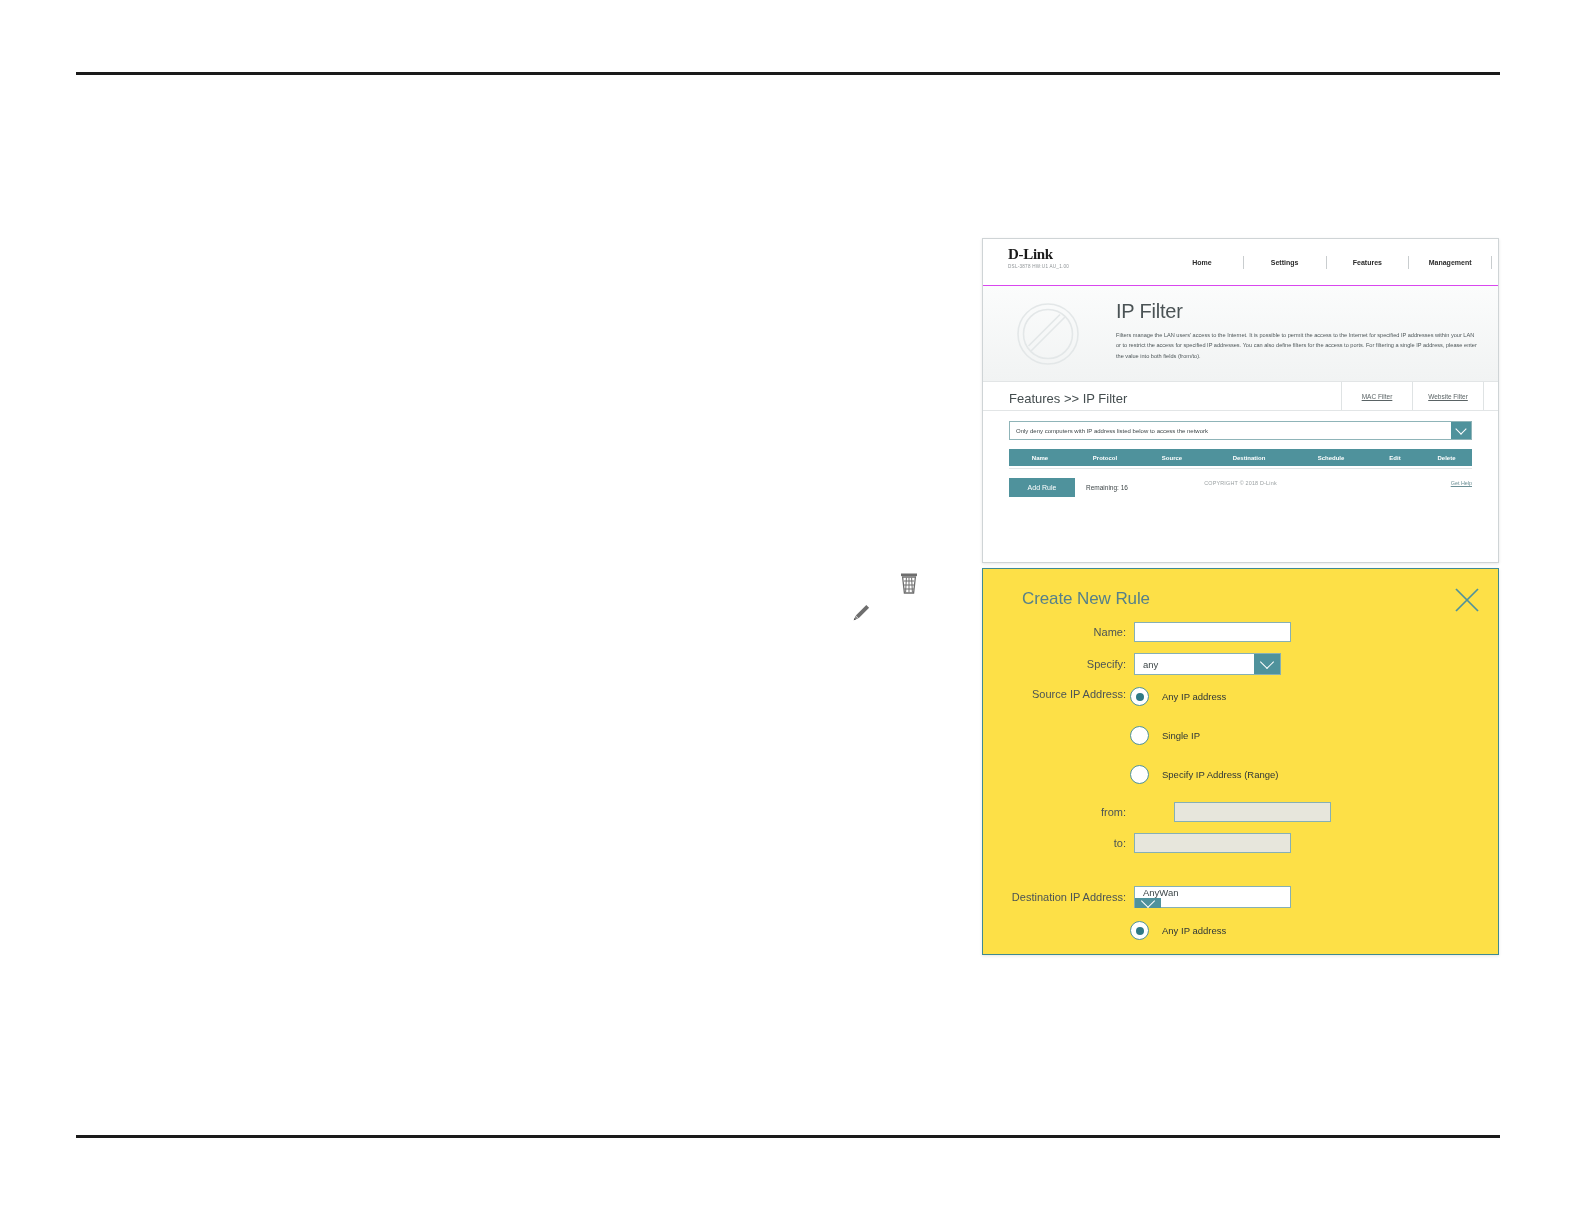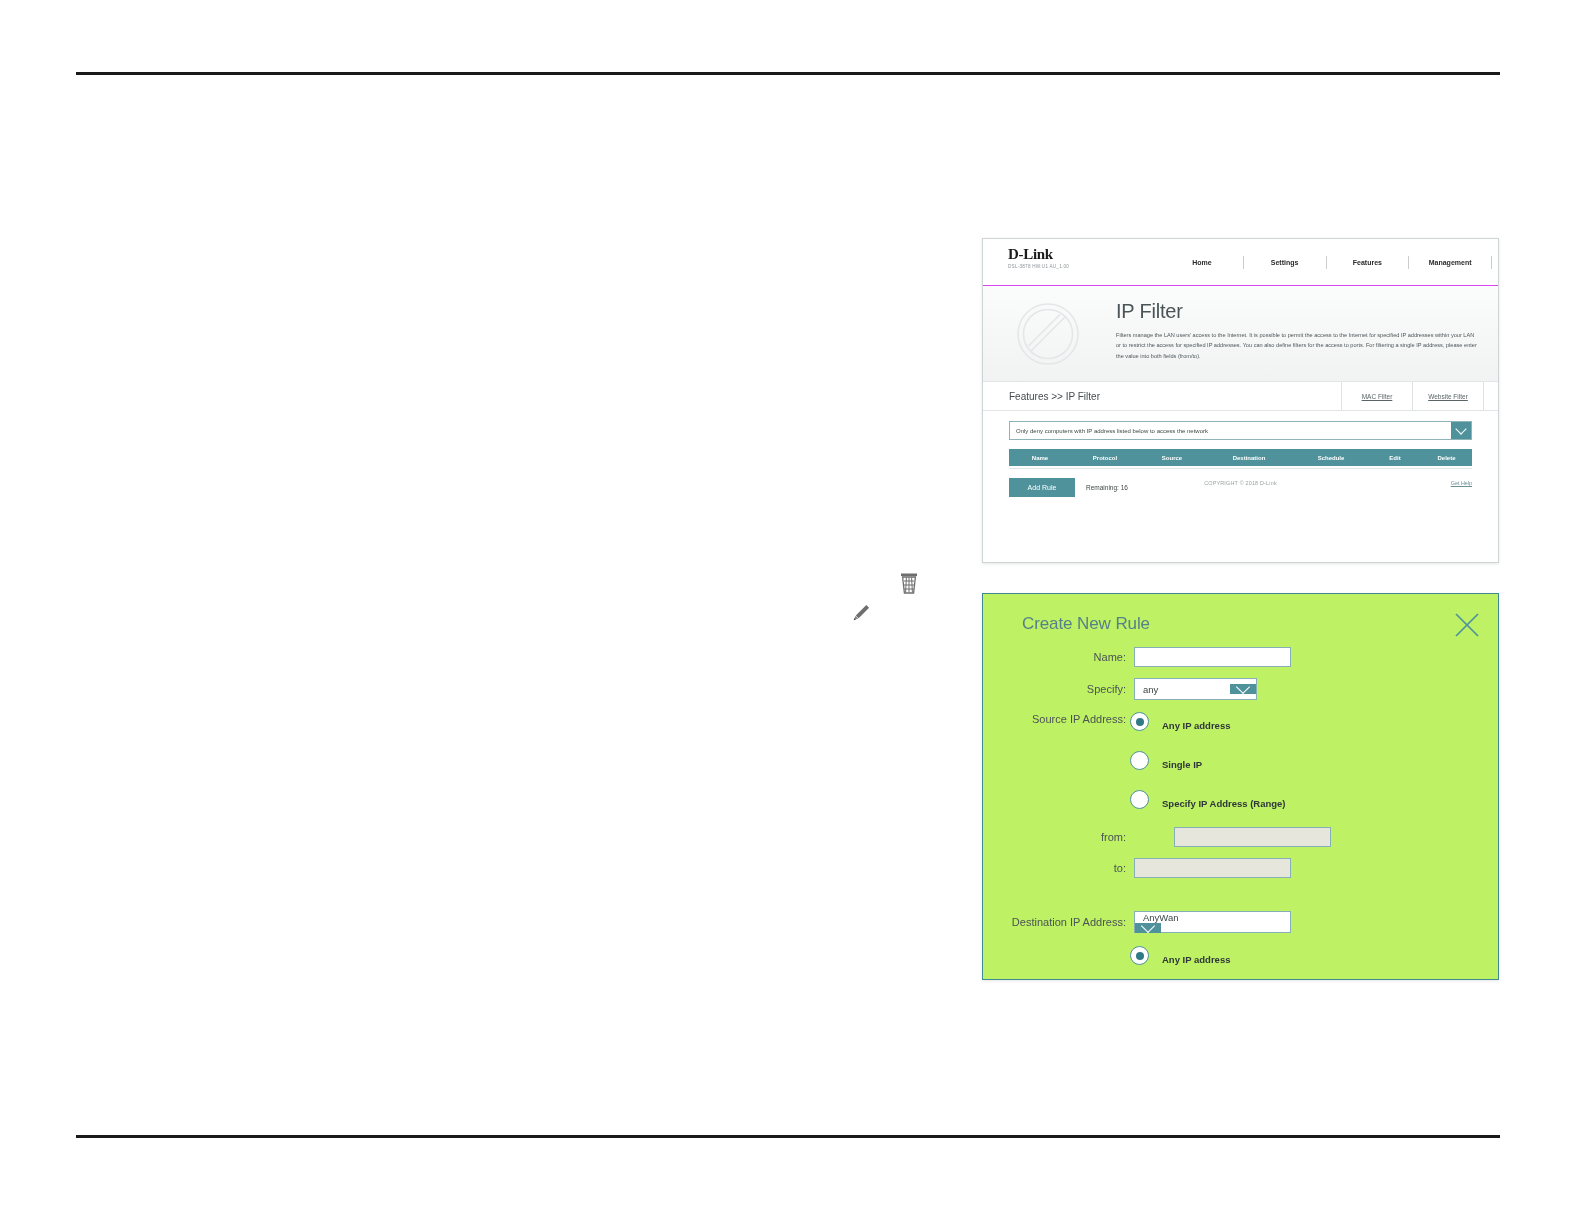--- a/index.html
+++ b/index.html
@@ -136,21 +136,21 @@
   .router-crumbbar {
     height: 28px;
     position: relative;
     background: #fff;
     border-bottom: 1px solid #e2e5e6;
   }
   .crumb {
     position: absolute;
     left: 26px;
     top: 9px;
-    font-size: 10px;
+    font-size: 13px;
     color: #444d4f;
   }
   .crumb-tabs {
     position: absolute;
     right: 14px;
     top: 0;
     height: 28px;
     display: flex;
   }
   .crumb-tab {
@@ -253,24 +253,24 @@
     right: 0;
     font-size: 5.4px;
     color: #6c8f95;
     text-decoration: underline;
   }
 
   
   .rule-dialog {
     position: absolute;
     left: 982px;
-    top: 593px;
+    top: 568px;
     width: 515px;
     height: 385px;
-    background: #bef264;
+    background: #fde047;
     border: 1px solid #3f8a92;
     box-shadow: 0 1px 3px rgba(0,0,0,.10);
     overflow: hidden;
   }
   .dlg-title {
     position: absolute;
     left: 39px;
     top: 20px;
     font-size: 17px;
     color: #56808a;
@@ -329,22 +329,21 @@
   .sel-arrow .chev {
     width: 9px;
     height: 9px;
     border-right-width: 1.8px;
     border-bottom-width: 1.8px;
   }
 
   .radio-row {
     position: absolute;
     display: flex;
-    align-items: flex-end;
-    font-weight: bold;
+    align-items: center;
   }
   .radio {
     width: 19px;
     height: 19px;
     border-radius: 50%;
     border: 1.6px solid #4f929c;
     box-sizing: border-box;
     position: relative;
     background: #fff;
     flex: none;
@@ -479,21 +478,21 @@
     </svg>
   </div>
 
   <div class="dlg-row" style="left:0; top:53px;">
     <div class="dlg-label">Name:</div>
     <input class="dlg-input" type="text" value="" style="">
   </div>
 
   <div class="dlg-row" style="left:0; top:84px;">
     <div class="dlg-label">Specify:</div>
-    <div class="dlg-select" style="width:123px;align-items:center;">
+    <div class="dlg-select" style="width:147px;">
       <div class="sel-text" style="flex:1">any</div>
       <div class="sel-arrow">
           <i class="chev"></i>
         </div>
     </div>
   </div>
 
   <div class="dlg-row" style="left:0; top:119px;">
     <div class="dlg-label">Source IP Address:</div>
   </div>

